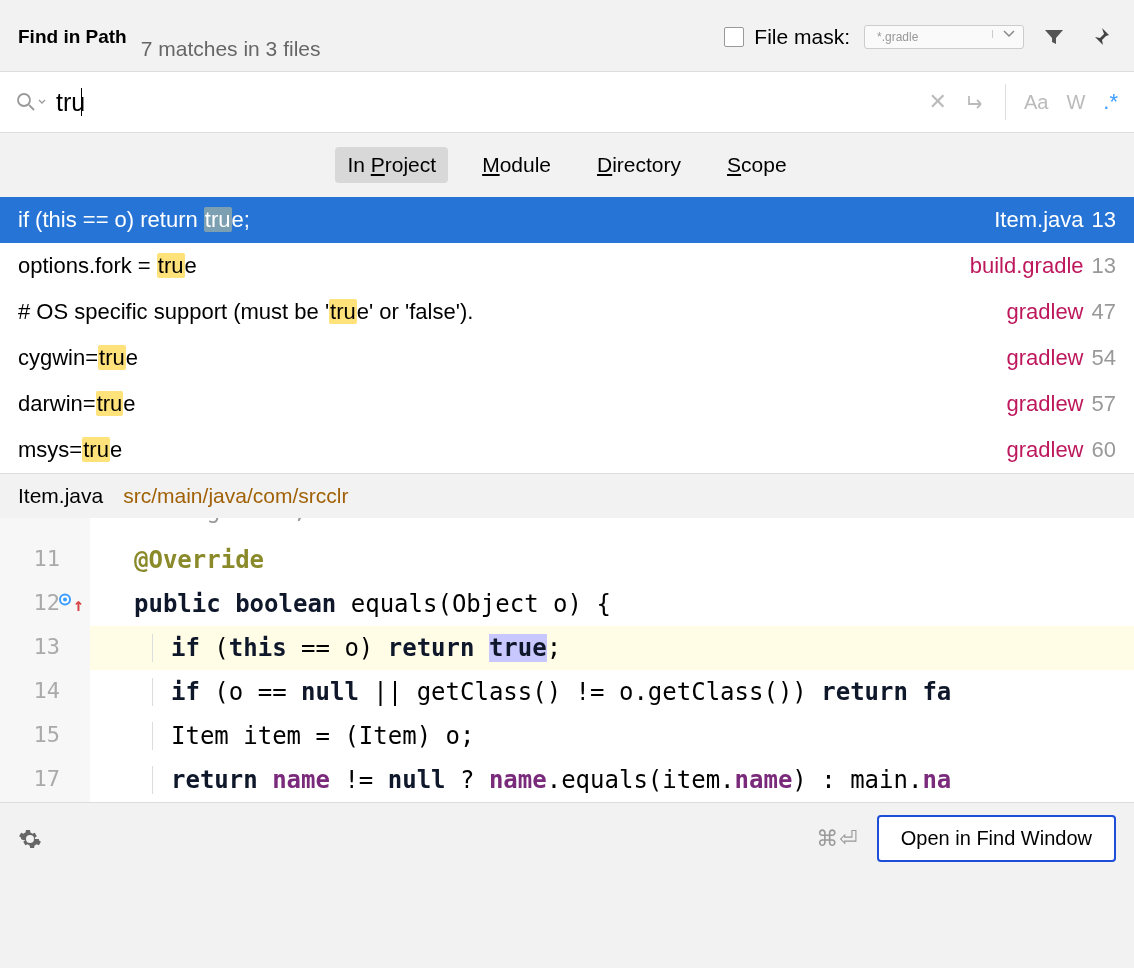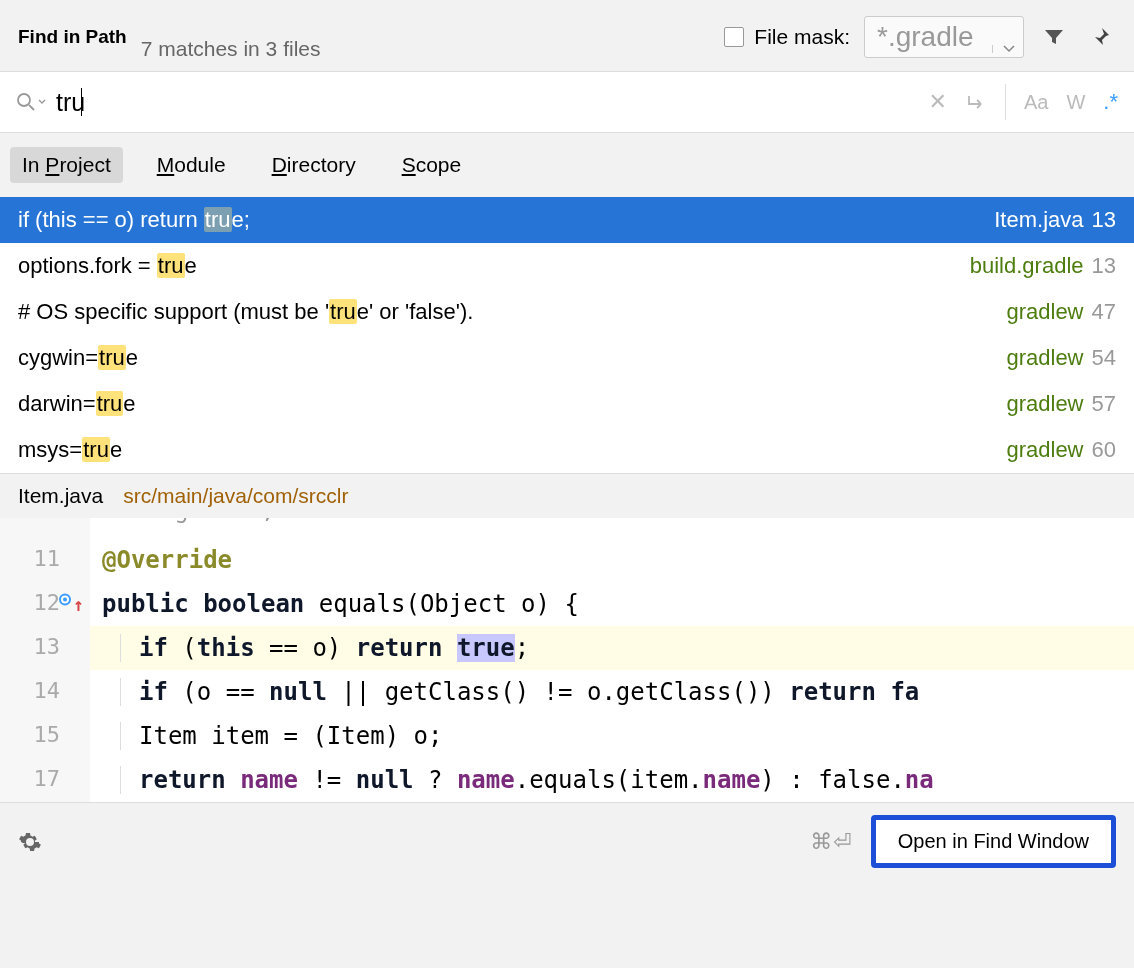--- a/index.html
+++ b/index.html
@@ -17,27 +17,27 @@
   padding: 12px 18px 10px 18px;
   gap: 14px;
   background: #f2f2f2;
 }
 .header-title { font-size: 19px; font-weight: 600; }
 .header-sub { font-size: 21px; color: #666; margin-top: 25px; }
 .header-spacer { flex: 1; }
 .checkbox-wrap { display: flex; align-items: center; gap: 10px; font-size: 21px; }
 .checkbox { width: 20px; height: 20px; border: 1px solid #999; background: #fff; border-radius: 2px; }
 .file-mask-select {
-  display: flex; align-items: flex-end;
+  display: flex; align-items: flex-start;
   border: 1px solid #ccc; background: #fafafa;
   padding: 4px 8px 4px 12px;
   border-radius: 3px;
   min-width: 160px;
   color: #999;
-  font-size: 28px;
+  font-size: 12px;
   justify-content: space-between;
 }
 .file-mask-select .chev { border-left: 1px solid #ccc; padding-left: 10px; margin-left: 10px; }
 .icon-btn { width: 32px; height: 32px; display: flex; align-items: center; justify-content: center; color: #555; }
 .search-row {
   display: flex; align-items: center;
   background: #fff;
   border-top: 1px solid #ddd;
   border-bottom: 1px solid #ddd;
   padding: 12px 16px;
@@ -47,47 +47,47 @@
 .search-input {
   flex: 1; border: none; outline: none; font-size: 25px;
   font-family: inherit;
 }
 .search-caret { border-right: 1.5px solid #000; height: 28px; margin-left: -4px; }
 .search-tools { display: flex; align-items: center; gap: 18px; }
 .vdiv { width: 1px; height: 36px; background: #ddd; }
 .opt-txt { font-size: 20px; color: #bbb; font-weight: 500; }
 .opt-regex { color: #3a9cff; font-size: 22px; position: relative; }
 .scope-tabs {
-  display: flex; gap: 22px; padding: 14px 10px;
-  font-size: 21px; background: #f2f2f2;
+  display: flex; gap: 22px; padding: 14px 18px;
+  font-size: 21px; background: #f2f2f2; justify-content: center;
 }
 .scope-tab { padding: 6px 12px; border-radius: 4px; }
 .scope-tab.active { background: #d8d8d8; }
 .scope-tab .u { text-decoration: underline; }
 .results { background: #fff; }
 .result-row {
   display: flex; justify-content: space-between; align-items: center;
   padding: 10px 18px; font-size: 22px;
   white-space: nowrap;
 }
 .result-row.selected { background: #2675d6; color: #fff; }
 .result-row .file-part { display: flex; gap: 8px; align-items: baseline; }
-.result-row .fname { color: #4d7c0f; }
+.result-row .fname { color: #be185d; }
 .result-row .lnum { color: #999; }
 .result-row.selected .fname, .result-row.selected .lnum { color: #fff; }
 .hl { background: #ffe27a; border-radius: 2px; padding: 0 1px; }
 .hl-sel { background: rgba(255,226,122,0.4); border-radius: 2px; padding: 0 1px; }
 .preview-header {
   background: #f2f2f2; padding: 10px 18px; font-size: 21px;
   display: flex; gap: 10px; align-items: baseline;
   border-top: 1px solid #ddd;
 }
 .preview-path { color: #a16207; margin-left: 10px; }
 .editor { background: #fff; font-family: "Menlo", "Consolas", monospace; font-size: 24px; overflow: hidden; }
-.gutter-line { display: flex; }
+.gutter-line { display: flex; gap: 32px; }
 .gutter {
   width: 90px; min-width: 90px; background: #f7f7f7; color: #aaa;
   text-align: right; padding: 8px 30px 8px 8px; font-size: 22px;
   position: relative;
 }
 .code { padding: 8px 0 8px 12px; white-space: pre; }
 .code-indent { border-left: 1px solid #ddd; padding-left: 18px; margin-left: 18px; display: inline-block; }
 .line-hl { background: #fffde6; }
 .kw { color: #0f172a; font-weight: 600; }
 .ann { color: #8a8a2a; font-weight: 600; }
@@ -99,21 +99,21 @@
 .circ::after { content:""; position:absolute; width:4px; height:4px; background:#3a9cff; border-radius:50%; left:2px; top:2px;}
 .arr-up { color: #d84444; font-weight: bold; font-size: 18px; }
 .footer {
   display: flex; align-items: center; justify-content: space-between;
   padding: 12px 18px; background: #f2f2f2; border-top: 1px solid #ddd;
 }
 .gear { color: #666; }
 .footer-right { display: flex; align-items: center; gap: 18px; }
 .shortcut { color: #999; font-size: 22px; letter-spacing: 1px; }
 .open-btn {
-  border: 5px solid #1d4ed8; background: #fff; padding: 10px 22px;
+  border: 2px solid #1d4ed8; background: #fff; padding: 10px 22px;
   font-size: 20px; border-radius: 4px;
 }
 svg { display: block; }
 </style>
 </head>
 <body>
 
 <div class="header">
   <span class="header-title">Find in Path</span>
   <span class="header-sub">7 matches in 3 files</span>
@@ -251,21 +251,21 @@
   <div class="gutter-line">
     <div class="gutter">14</div>
     <div class="code"><span class="code-indent"><span class="kw">if</span><span> (o == </span><span class="kw">null</span><span> || getClass() != o.getClass()) </span><span class="kw">return</span><span> </span><span class="kw">fa</span></span></div>
   </div>
   <div class="gutter-line">
     <div class="gutter">15</div>
     <div class="code"><span class="code-indent"><span>Item item = (Item) o;</span></span></div>
   </div>
   <div class="gutter-line">
     <div class="gutter">17</div>
-    <div class="code"><span class="code-indent"><span class="kw">return</span><span> </span><span class="fld">name</span><span> != </span><span class="kw">null</span><span> ? </span><span class="fld">name</span><span>.equals(item.</span><span class="fld">name</span><span>) : false.</span><span class="fld">na</span></span></div>
+    <div class="code"><span class="code-indent"><span class="kw">return</span><span> </span><span class="fld">name</span><span> != </span><span class="kw">null</span><span> ? </span><span class="fld">name</span><span>.equals(item.</span><span class="fld">name</span><span>) : main.</span><span class="fld">na</span></span></div>
   </div>
 </div>
 
 <div class="footer">
   <span class="gear">
     <svg width="24" height="24" viewBox="0 0 24 24">
         <path d="M12 8a4 4 0 100 8 4 4 0 000-8zm9 4a7 7 0 01-.1 1.2l2 1.6-2 3.4-2.4-1a7 7 0 01-2 1.2l-.4 2.6h-4l-.4-2.6a7 7 0 01-2-1.2l-2.4 1-2-3.4 2-1.6A7 7 0 013 12a7 7 0 01.1-1.2l-2-1.6 2-3.4 2.4 1a7 7 0 012-1.2L8 3h4l.4 2.6a7 7 0 012 1.2l2.4-1 2 3.4-2 1.6c.1.4.2.8.2 1.2z" fill="#666"></path>
       </svg>
   </span>
   <div class="footer-right">

